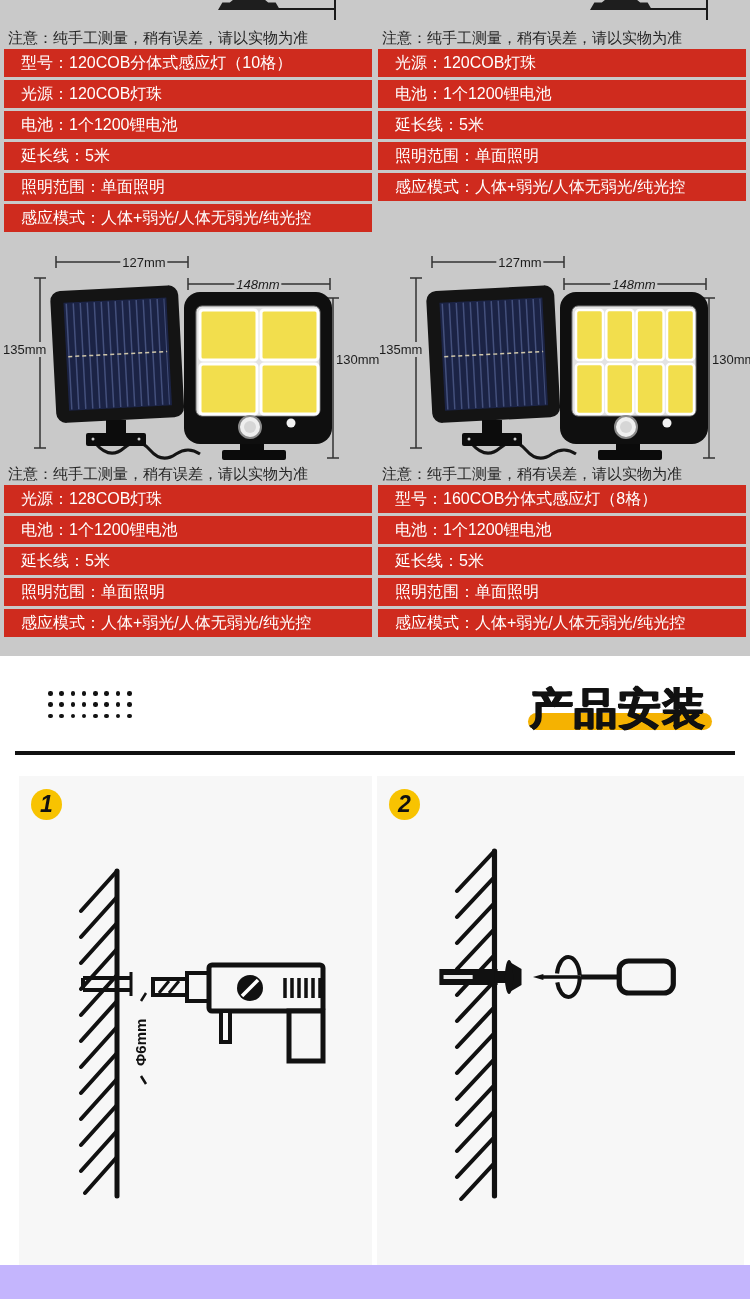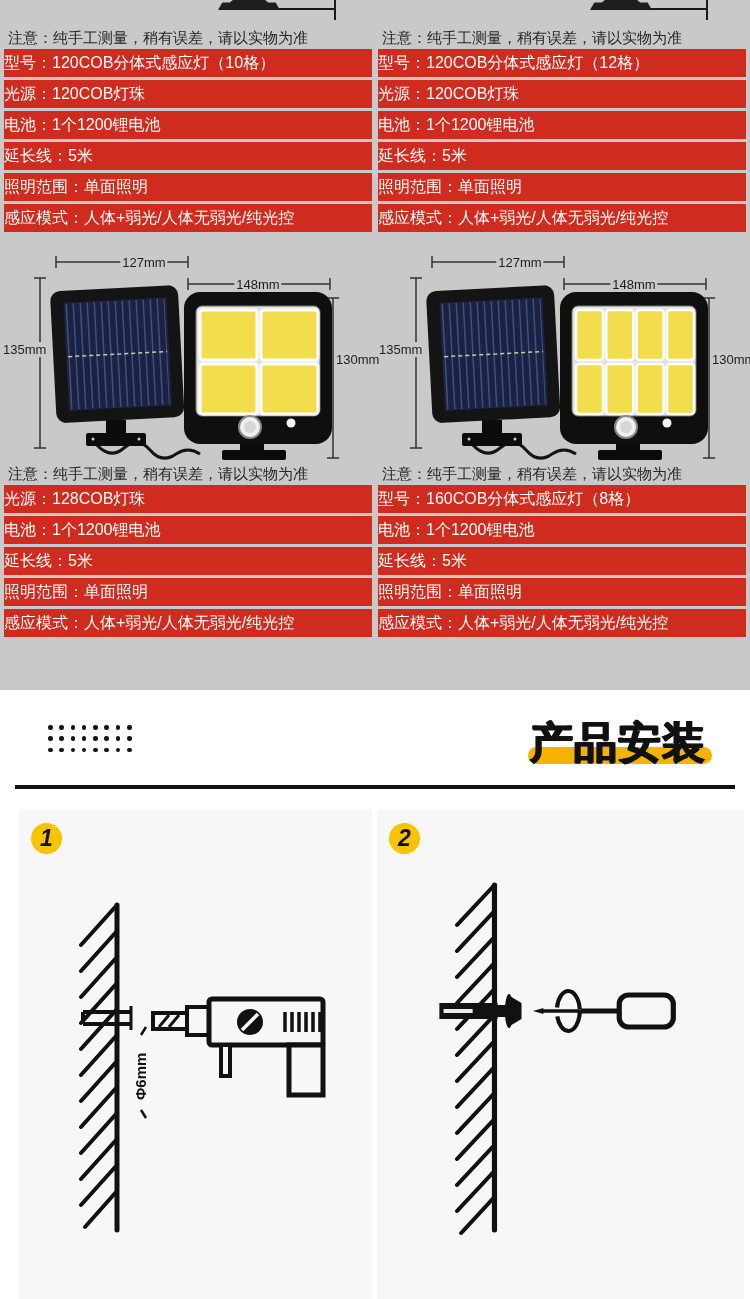--- a/index.html
+++ b/index.html
@@ -11,33 +11,33 @@
   .spec-section { position:absolute; left:0; top:0; width:750px; height:690px; background:#c9c9c9; }
 
   .remnant-bracket { position:absolute; top:0; height:10px; width:62px; background:#1e1e1e;
     clip-path:polygon(0 100%,7% 25%,19% 25%,24% 0,76% 0,81% 25%,93% 25%,100% 100%); }
   .remnant-line { position:absolute; top:8px; height:2px; background:#1a1a1a; }
   .remnant-tick { position:absolute; top:0; width:2px; height:20px; background:#1a1a1a; }
 
   .spec-block { position:absolute; width:368px; }
   .spec-note { height:17px; line-height:17px; font-size:15px; color:#262626; margin:0 0 3px 4px; white-space:nowrap; }
   .spec-row { height:28px; line-height:28px; margin-bottom:3px; background:#cf2b1e; color:#fff;
-    font-size:16px; padding-left:0; white-space:nowrap; overflow:hidden; }
+    font-size:16px; padding-left:17px; white-space:nowrap; overflow:hidden; }
   .spec-row:last-child { margin-bottom:0; }
 
   .photo { position:absolute; width:372px; height:226px; }
   .photo svg { display:block; width:100%; height:100%; }
   .dim-label { position:absolute; font-size:13px; color:#1d1d1d; background:#c9c9c9; padding:0 2px; white-space:nowrap; }
   .dim-tl { left:122px; top:28px; transform:translate(-50%,-50%);margin-left:22px; }
-  .dim-tr { left:258px; top:50px; transform:translate(-50%,-50%); }
+  .dim-tr { left:258px; top:50px; transform:translate(-50%,-50%);font-style:italic; }
   .dim-l  { left:1px;  top:108px; }
   .dim-r  { left:334px; top:118px; }
 
   
-  .install-section { position:absolute; left:0; top:690px; width:750px; height:609px; background:#fff; }
+  .install-section { position:absolute; left:0; top:656px; width:750px; height:609px; background:#fff; }
   .install-header { position:relative; height:100px; }
   .dots-grid { position:absolute; left:48px; top:35px; display:grid; grid-template-columns:repeat(8,11.3px); grid-auto-rows:11.3px; }
   .dots-grid i { width:4.5px; height:4.5px; background:#121212; border-radius:50%; }
   .install-title { position:absolute; top:24px; right:44px; font-size:43px; font-weight:900; color:#111;
     letter-spacing:1px; z-index:1; white-space:nowrap;
     text-shadow:1px 0 #111,-1px 0 #111,0 1px #111; }
   .title-highlight { position:absolute; top:57px; right:38px; width:184px; height:17px; background:#f5b201; border-radius:9px; z-index:0; }
   .header-rule { position:absolute; top:95px; left:15px; right:15px; height:4px; background:#111; }
 
   .steps { position:absolute; top:120px; left:0; width:750px; display:flex; }
@@ -72,21 +72,20 @@
       <div class="spec-row">型号：120COB分体式感应灯（10格）</div>
       <div class="spec-row">光源：120COB灯珠</div>
       <div class="spec-row">电池：1个1200锂电池</div>
       <div class="spec-row">延长线：5米</div>
       <div class="spec-row">照明范围：单面照明</div>
       <div class="spec-row">感应模式：人体+弱光/人体无弱光/纯光控</div>
     </div>
 
     <div class="spec-block" style="left:378px;top:29px">
       <div class="spec-note">注意：纯手工测量，稍有误差，请以实物为准</div>
-      <div class="spec-row">型号：120COB分体式感应灯（12格）</div>
       <div class="spec-row">光源：120COB灯珠</div>
       <div class="spec-row">电池：1个1200锂电池</div>
       <div class="spec-row">延长线：5米</div>
       <div class="spec-row">照明范围：单面照明</div>
       <div class="spec-row">感应模式：人体+弱光/人体无弱光/纯光控</div>
     </div>
 
     <figure class="photo" style="left:0;top:234px">
       <svg viewBox="0 0 372 226" preserveAspectRatio="none">
 

